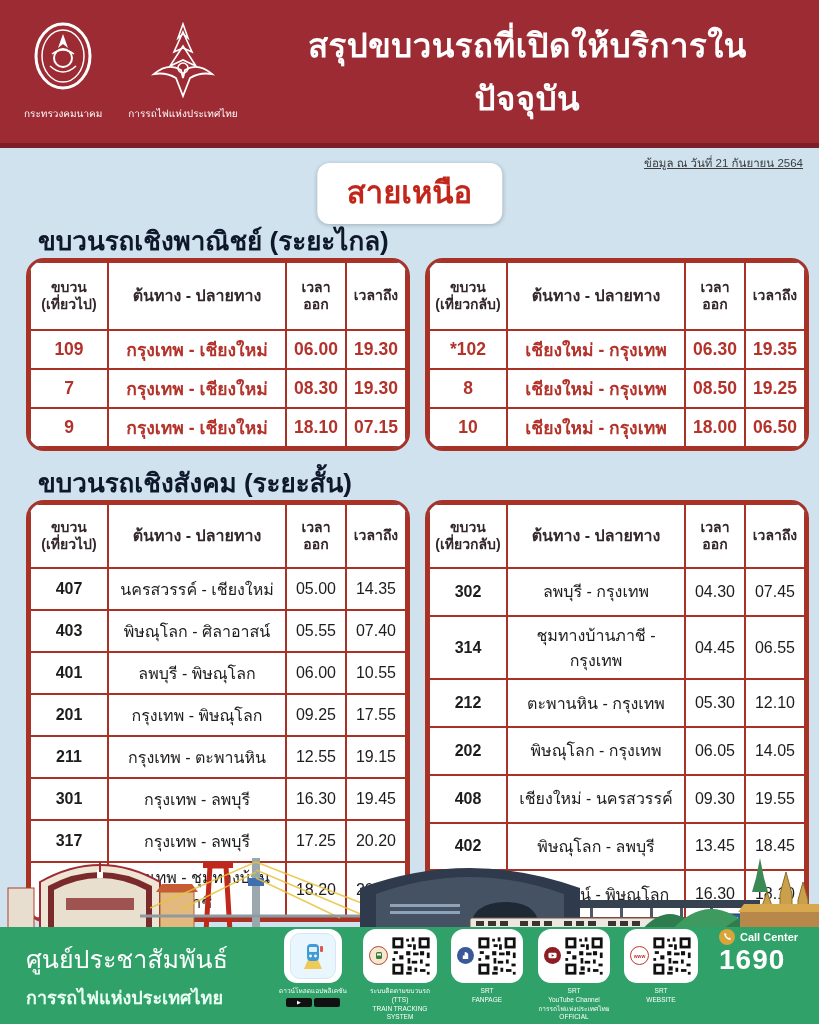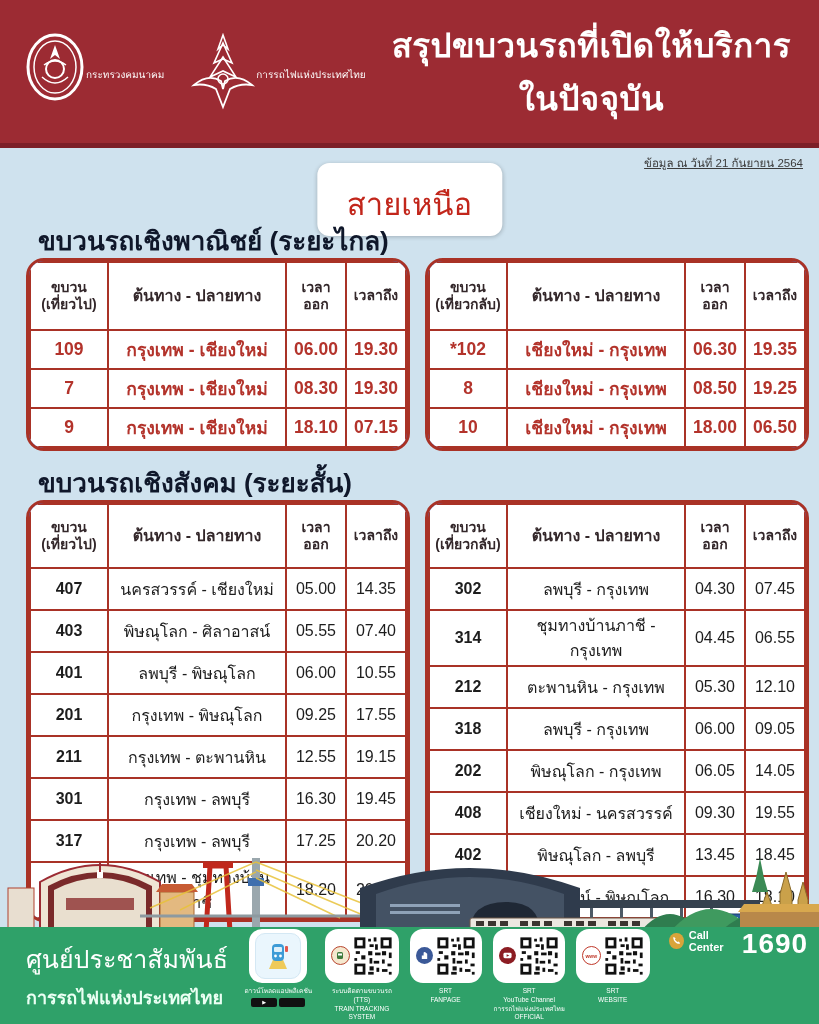--- a/index.html
+++ b/index.html
@@ -3,32 +3,32 @@
 <meta charset="utf-8">
 <style>
   html,body{margin:0;padding:0;}
   .page{position:relative;width:819px;height:1024px;background:#cfe2ee;overflow:hidden;
         font-family:"Liberation Sans", sans-serif;}
 
   
   .masthead{position:absolute;top:0;left:0;width:100%;height:148px;background:#9c2b33;
             border-bottom:5px solid #7c1f28;box-sizing:border-box;
             display:flex;align-items:center;padding:0 24px;}
-  .logo-block{display:flex;flex-direction:row;align-items:center;margin-right:26px;}
+  .logo-block{display:flex;flex-direction:column;align-items:center;margin-right:26px;}
   .logo-block .lbl{color:#fff;font-size:10px;margin-top:6px;white-space:nowrap;}
   .seal{width:62px;height:78px;}
   .garuda{width:66px;height:78px;}
   .masthead-title{flex:1;text-align:center;color:#fff;font-weight:bold;font-size:33px;
                   padding-right:4px;letter-spacing:.5px;}
 
   
   .date-note{position:absolute;top:154px;right:16px;font-size:11.5px;color:#3c3c3c;text-decoration:underline;}
   .line-badge{position:absolute;top:163px;left:50%;transform:translateX(-50%);
-              background:#fff;border-radius:12px;padding:16px 30px 7px;
-              font-size:31px;font-weight:normal;color:#c2261b;box-shadow:0 1px 4px rgba(0,0,0,.22);}
+              background:#fff;border-radius:12px;padding:4px 30px 7px;
+              font-size:31px;font-weight:bold;color:#c2261b;box-shadow:0 1px 4px rgba(0,0,0,.22);}
   .section-heading{position:absolute;left:38px;font-size:26px;font-weight:bold;color:#0f172a;}
   .sh1{top:220px;} .sh2{top:462px;text-align:right;}
 
   
   .tables-row{position:absolute;left:26px;display:flex;gap:15px;}
   .tr1{top:258px;} .tr2{top:500px;}
   .rtable{width:378px;border:3px solid #a93226;border-radius:18px;overflow:hidden;background:#3b82f6;}
   table{width:100%;height:100%;border-collapse:collapse;table-layout:fixed;}
   th,td{border:2px solid #a93226;text-align:center;vertical-align:middle;padding:2px 3px;background:#fff;}
   th{font-size:14px;color:#33272a;white-space:pre-line;line-height:1.25;font-weight:bold;}
@@ -52,21 +52,21 @@
   .tile{background:#fff;border-radius:13px;height:54px;display:flex;align-items:center;
         justify-content:center;gap:3px;padding:4px 6px;box-sizing:border-box;}
   .tile-label{margin-top:4px;font-size:6.5px;line-height:1.35;color:#fff;text-align:center;white-space:pre-line;}
   .badge-row{display:flex;gap:2px;margin-top:2px;}
   .store-badge{width:26px;height:9px;background:#111;border-radius:2px;color:#fff;font-size:5px;
                display:flex;align-items:center;justify-content:center;gap:1px;}
   .mini-icon{width:17px;height:17px;border-radius:50%;display:flex;align-items:center;justify-content:center;flex:0 0 auto;}
   .qr{width:40px;height:40px;}
   .appicon{width:44px;height:44px;border-radius:10px;background:#eaf6fd;border:1px solid #d4e8f4;
            display:flex;align-items:center;justify-content:center;}
-  .callcenter{display:flex;flex-direction:row;align-items:flex-start;margin-left:10px;min-width:86px;}
+  .callcenter{display:flex;flex-direction:column;align-items:flex-start;margin-left:10px;min-width:86px;}
   .cc-top{display:flex;align-items:center;gap:5px;color:#fff;font-size:11px;font-weight:bold;}
   .cc-num{color:#fff;font-size:28px;font-weight:bold;line-height:1.05;letter-spacing:1px;}
   .cc-phone{width:16px;height:16px;border-radius:50%;background:#d9a43a;display:flex;align-items:center;justify-content:center;}
 </style>
 </head>
 <body>
 
 <div class="page">
 
   <svg width="0" height="0" style="position:absolute" aria-hidden="true">
@@ -317,26 +317,20 @@
               <td>04.45</td>
               <td>06.55</td>
             </tr>
             <tr>
               <td>212</td>
               <td>ตะพานหิน - กรุงเทพ</td>
               <td>05.30</td>
               <td>12.10</td>
             </tr>
             <tr>
-              <td>318</td>
-              <td>ลพบุรี - กรุงเทพ</td>
-              <td>06.00</td>
-              <td>09.05</td>
-            </tr>
-            <tr>
               <td>202</td>
               <td>พิษณุโลก - กรุงเทพ</td>
               <td>06.05</td>
               <td>14.05</td>
             </tr>
             <tr>
               <td>408</td>
               <td>เชียงใหม่ - นครสวรรค์</td>
               <td>09.30</td>
               <td>19.55</td>

